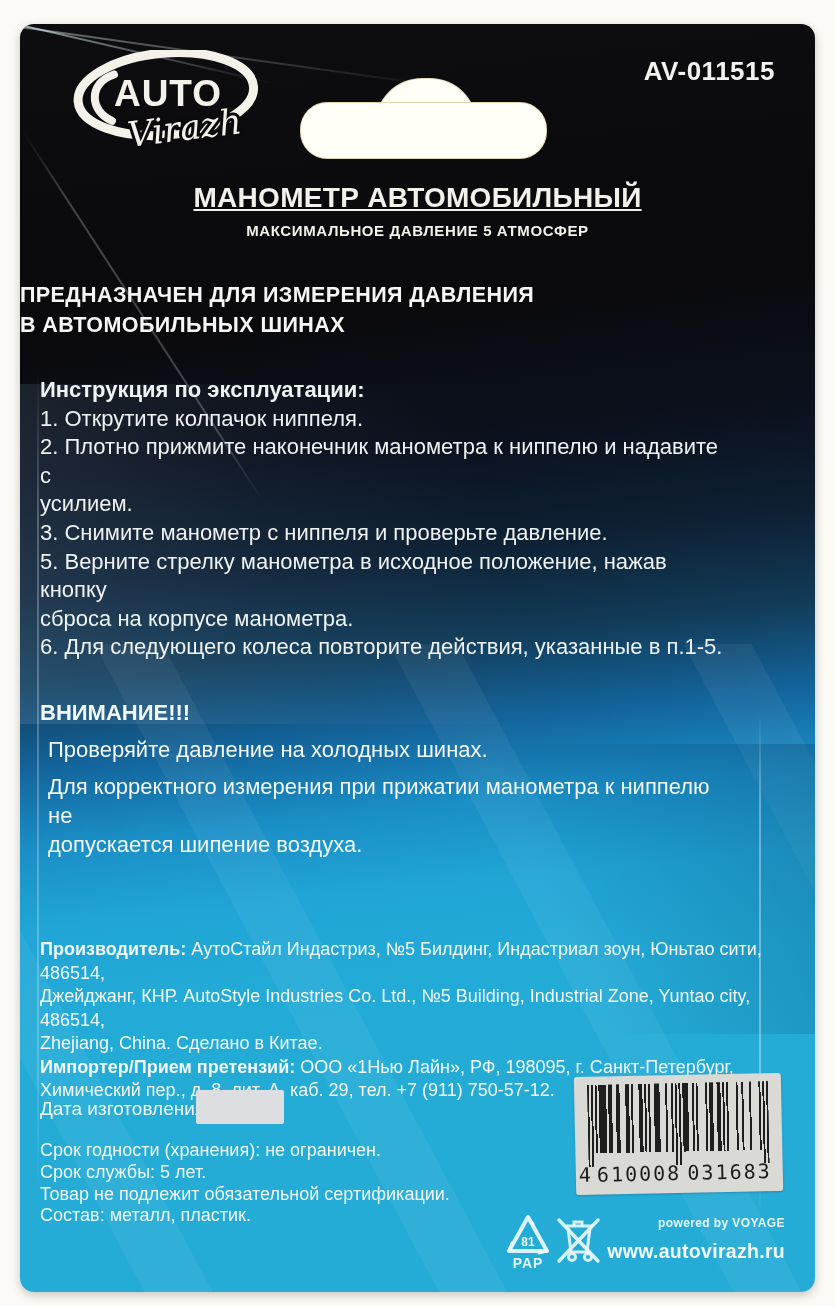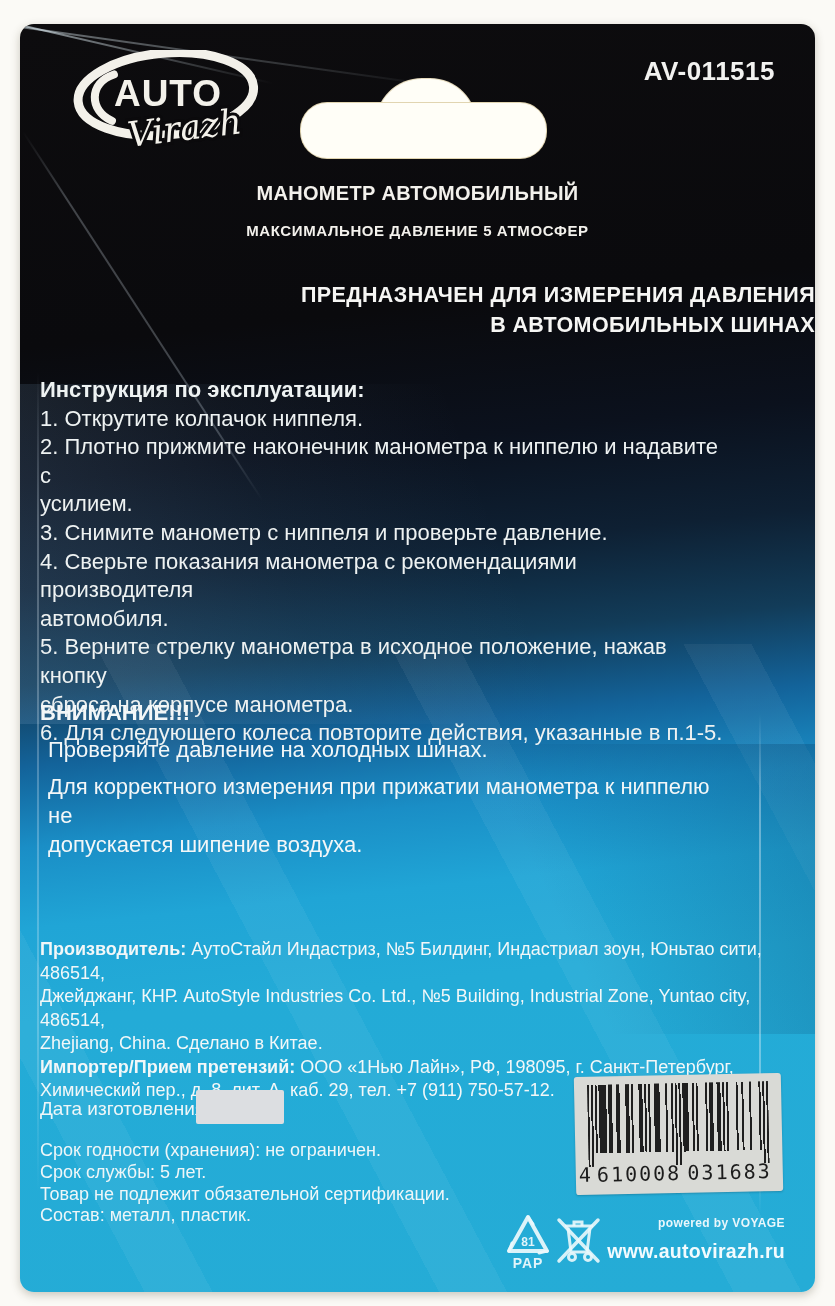--- a/index.html
+++ b/index.html
@@ -33,24 +33,24 @@
 
   .slot-rect{position:absolute;left:280px;top:78px;width:245px;height:55px;border-radius:27px;
     background:#fffef7;border:1px solid rgba(200,178,120,.55);}
   .slot-bump{position:absolute;left:355px;top:54px;width:100px;height:46px;border-radius:50px 50px 0 0;
     background:#fffef7;border:1px solid rgba(200,178,120,.45);border-bottom:none;}
 
   .logo{position:absolute;left:50px;top:26px;}
   .sku{position:absolute;right:40px;top:32px;font-size:26px;font-weight:bold;color:#f2f2f0;letter-spacing:.5px;}
 
   .title{position:absolute;left:0;top:158px;width:100%;text-align:center;
-    font-size:20px;font-weight:bold;color:#f3f1ec;letter-spacing:.3px;}
+    font-size:28px;font-weight:bold;color:#f3f1ec;letter-spacing:.3px;text-decoration:underline;}
   .subtitle{position:absolute;left:0;top:198px;width:100%;text-align:center;
     font-size:15px;font-weight:bold;color:#f3f1ec;letter-spacing:.6px;}
-  .purpose{position:absolute;left:0;top:256px;width:100%;text-align:right;
+  .purpose{position:absolute;left:0;top:256px;width:100%;text-align:left;
     font-size:21.5px;font-weight:bold;color:#f6f6f4;line-height:30px;letter-spacing:.4px;white-space:pre-line;}
 
   .instructions{position:absolute;left:20px;top:352px;width:692px;
     font-size:22px;line-height:28.6px;color:#eef2f2;}
   .instructions .hd{font-weight:bold;margin:0;}
   .instructions p{margin:0;white-space:pre-line;}
 
   .warning{position:absolute;left:20px;top:674px;width:692px;
     font-size:22px;line-height:29px;color:#f3f7f8;}
   .warning .hd{font-weight:bold;margin:0;}
@@ -112,22 +112,20 @@
   <div class="subtitle">МАКСИМАЛЬНОЕ ДАВЛЕНИЕ 5 АТМОСФЕР</div>
   <div class="purpose">ПРЕДНАЗНАЧЕН ДЛЯ ИЗМЕРЕНИЯ ДАВЛЕНИЯ
 В АВТОМОБИЛЬНЫХ ШИНАХ</div>
 
   <div class="instructions">
     <p class="hd">Инструкция по эксплуатации:</p>
     <p>1. Открутите колпачок ниппеля.</p>
     <p>2. Плотно прижмите наконечник манометра к ниппелю и надавите с
 усилием.</p>
     <p>3. Снимите манометр с ниппеля и проверьте давление.</p>
-    <p>4. Сверьте показания манометра с рекомендациями производителя
-автомобиля.</p>
     <p>5. Верните стрелку манометра в исходное положение, нажав кнопку
 сброса на корпусе манометра.</p>
     <p>6. Для следующего колеса повторите действия, указанные в п.1-5.</p>
   </div>
 
   <div class="warning">
     <p class="hd">ВНИМАНИЕ!!!</p>
     <p>Проверяйте давление на холодных шинах.</p>
     <p>Для корректного измерения при прижатии манометра к ниппелю не
 допускается шипение воздуха.</p>

